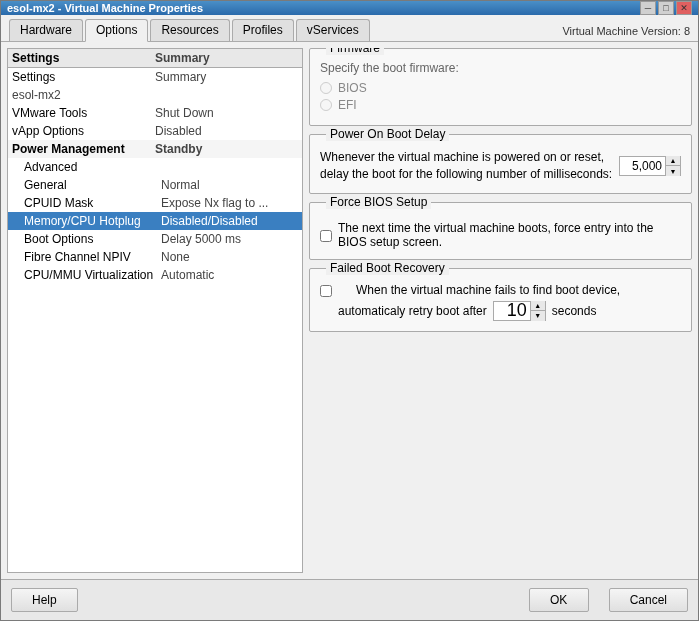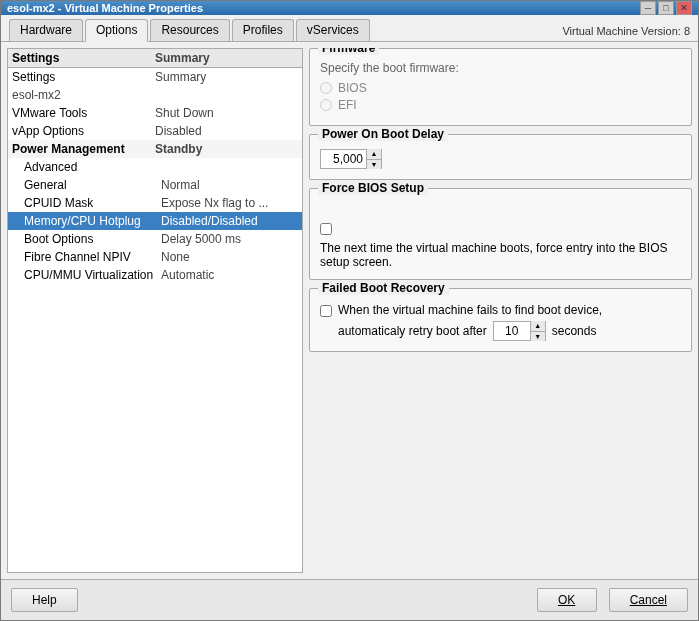--- a/index.html
+++ b/index.html
@@ -148,25 +148,25 @@
     .group-box {
       border: 1px solid #aaa;
       border-radius: 2px;
       padding: 8px 10px 10px 10px;
       position: relative;
       background: #f8f8f8;
     }
     .group-box-title {
       position: absolute;
       top: -8px;
-      left: 8px;
+      left: 16px;
       background: #f0f0f0;
       padding: 0 4px;
       font-size: 12px;
-      font-weight: bold;
+      font-weight: normal;
     }
 
     
     .firmware-content {
       margin-top: 4px;
     }
     .firmware-desc {
       color: #666;
       margin-bottom: 6px;
     }
@@ -225,80 +225,78 @@
       font-size: 7px;
       display: flex;
       align-items: center;
       justify-content: center;
       line-height: 1;
     }
     .spin-btn.up { border-bottom: 1px solid #aaa; }
 
     
     .bios-content {
-      margin-top: 24px;
-      display: flex;
-      align-items: flex-start;
+      margin-top: 10px;
+      display: flex;
+      align-items: center;
       gap: 6px;
-      flex-direction: column;
     }
     .checkbox-input {
       width: 12px;
       height: 12px;
       margin-top: 2px;
       flex-shrink: 0;
     }
 
     
     .failed-boot-content {
       margin-top: 6px;
     }
     .failed-boot-row1 {
       display: flex;
       align-items: flex-start;
-      gap: 6px;
+      gap: 24px;
       margin-bottom: 4px;
     }
     .failed-boot-row2 {
       display: flex;
       align-items: center;
       gap: 6px;
       padding-left: 18px;
     }
     .retry-spinbox {
       display: flex;
       align-items: center;
       border: 1px solid #aaa;
       background: white;
       height: 20px;
     }
     .retry-input {
       width: 36px;
       border: none;
       padding: 0 3px;
-      font-size: 12px;
-      text-align: center;
+      font-size: 18px;
+      text-align: right;
       outline: none;
       height: 100%;
     }
 
     
     .footer {
       background: #e8e8e8;
       border-top: 1px solid #aaa;
       padding: 8px 10px;
       display: flex;
       align-items: center;
       justify-content: space-between;
       flex-shrink: 0;
     }
     .footer-right {
       display: flex;
-      gap: 12px;
-      text-decoration: underline;
+      gap: 20px;
     }
     .footer-btn {
       padding: 4px 20px;
       background: linear-gradient(to bottom, #f5f5f5, #e0e0e0);
       border: 1px solid #aaa;
       border-radius: 2px;
       cursor: pointer;
       font-size: 12px;
       min-width: 60px;
       text-align: center;
@@ -397,20 +395,21 @@
           <div class="radio-row">
             <input type="radio" class="radio-input" name="firmware" disabled="" style="">
             <span>EFI</span>
           </div>
         </div>
       </div>
 
       <div class="group-box">
         <span class="group-box-title">Power On Boot Delay</span>
         <div class="boot-delay-content">
+          <span class="boot-delay-label">Whenever the virtual machine is powered on or reset, delay the boot for the following number of milliseconds:</span>
           <div class="spinbox">
             <input type="text" class="spinbox-input" value="5,000" style="">
             <div class="spinbox-buttons">
               <button class="spin-btn up">▲</button>
               <button class="spin-btn down">▼</button>
             </div>
           </div>
         </div>
       </div>
 

